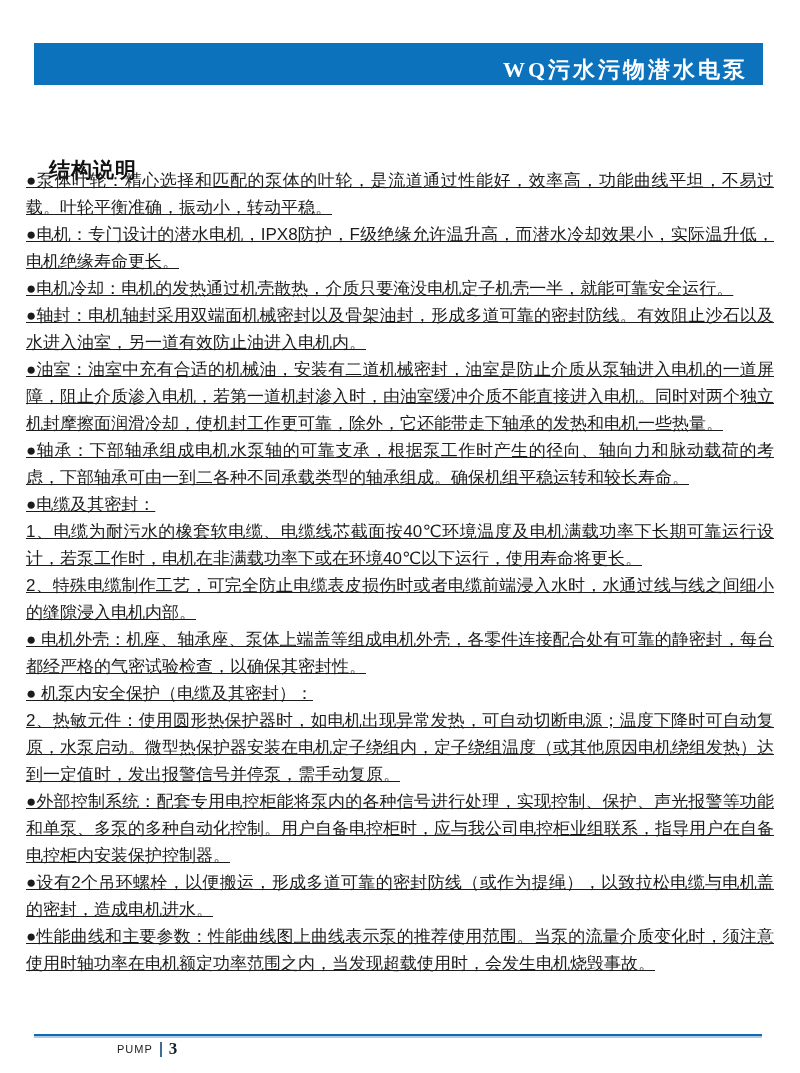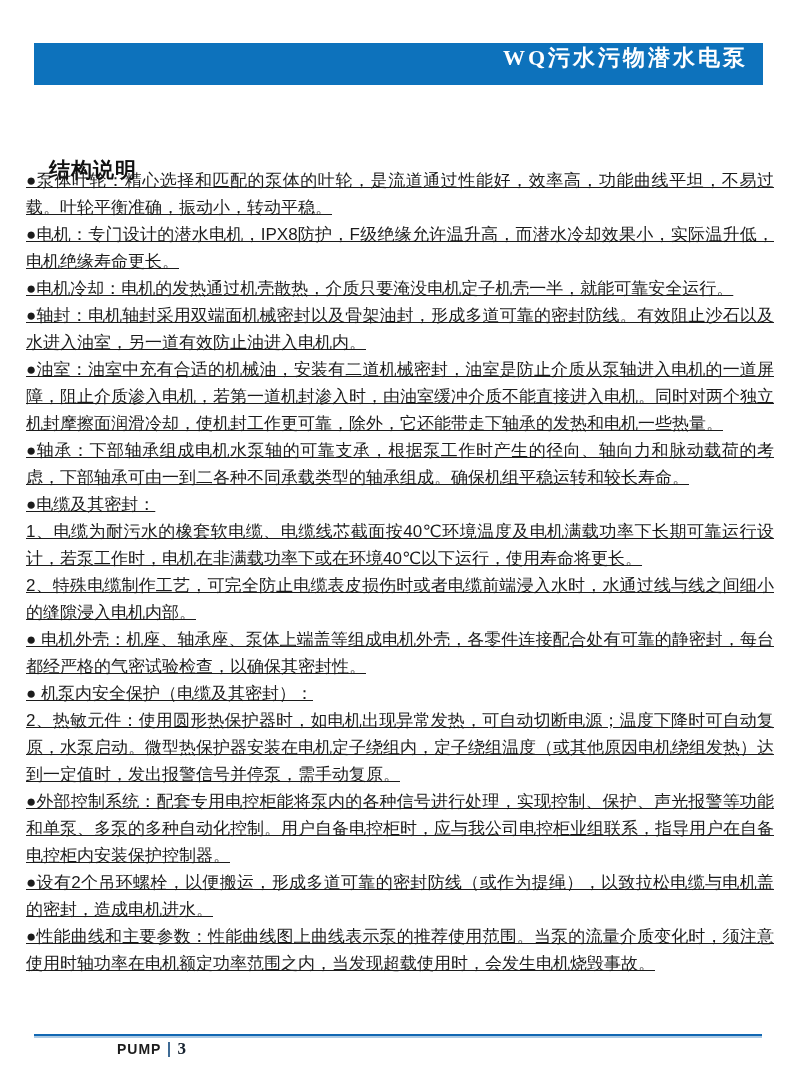--- a/index.html
+++ b/index.html
@@ -12,21 +12,21 @@
   }
   .page { position: absolute; inset: 0; }
 
   
   .header-band {
     position: absolute;
     left: 34px; top: 43px;
     width: 729px; height: 42px;
     background: #0d72bc;
     display: flex;
-    align-items: flex-start;
+    align-items: flex-end;
     justify-content: flex-end;
     padding-right: 15px;
     box-sizing: border-box;
   }
   .header-title {
     color: #ffffff;
     font-family: "Liberation Serif", "DejaVu Serif", serif;
     font-size: 22px;
     font-weight: bold;
     letter-spacing: 3px;
@@ -66,22 +66,22 @@
     box-shadow: 0 2px 0 rgba(18, 104, 179, 0.35);
   }
   .footer {
     position: absolute;
     left: 79px; top: 1039px;
     display: flex;
     align-items: center;
     gap: 7px;
   }
   .footer-brand {
-    font-size: 14px;
-    font-weight: bold;
+    font-size: 11px;
+    font-weight: normal;
     letter-spacing: 1px;
     color: #1c1c1c;
     padding-left: 38px;
   }
   .footer-divider {
     width: 2px; height: 15px;
     background: #3f6b95;
   }
   .footer-page-num {
     font-family: "Liberation Serif", "DejaVu Serif", serif;

